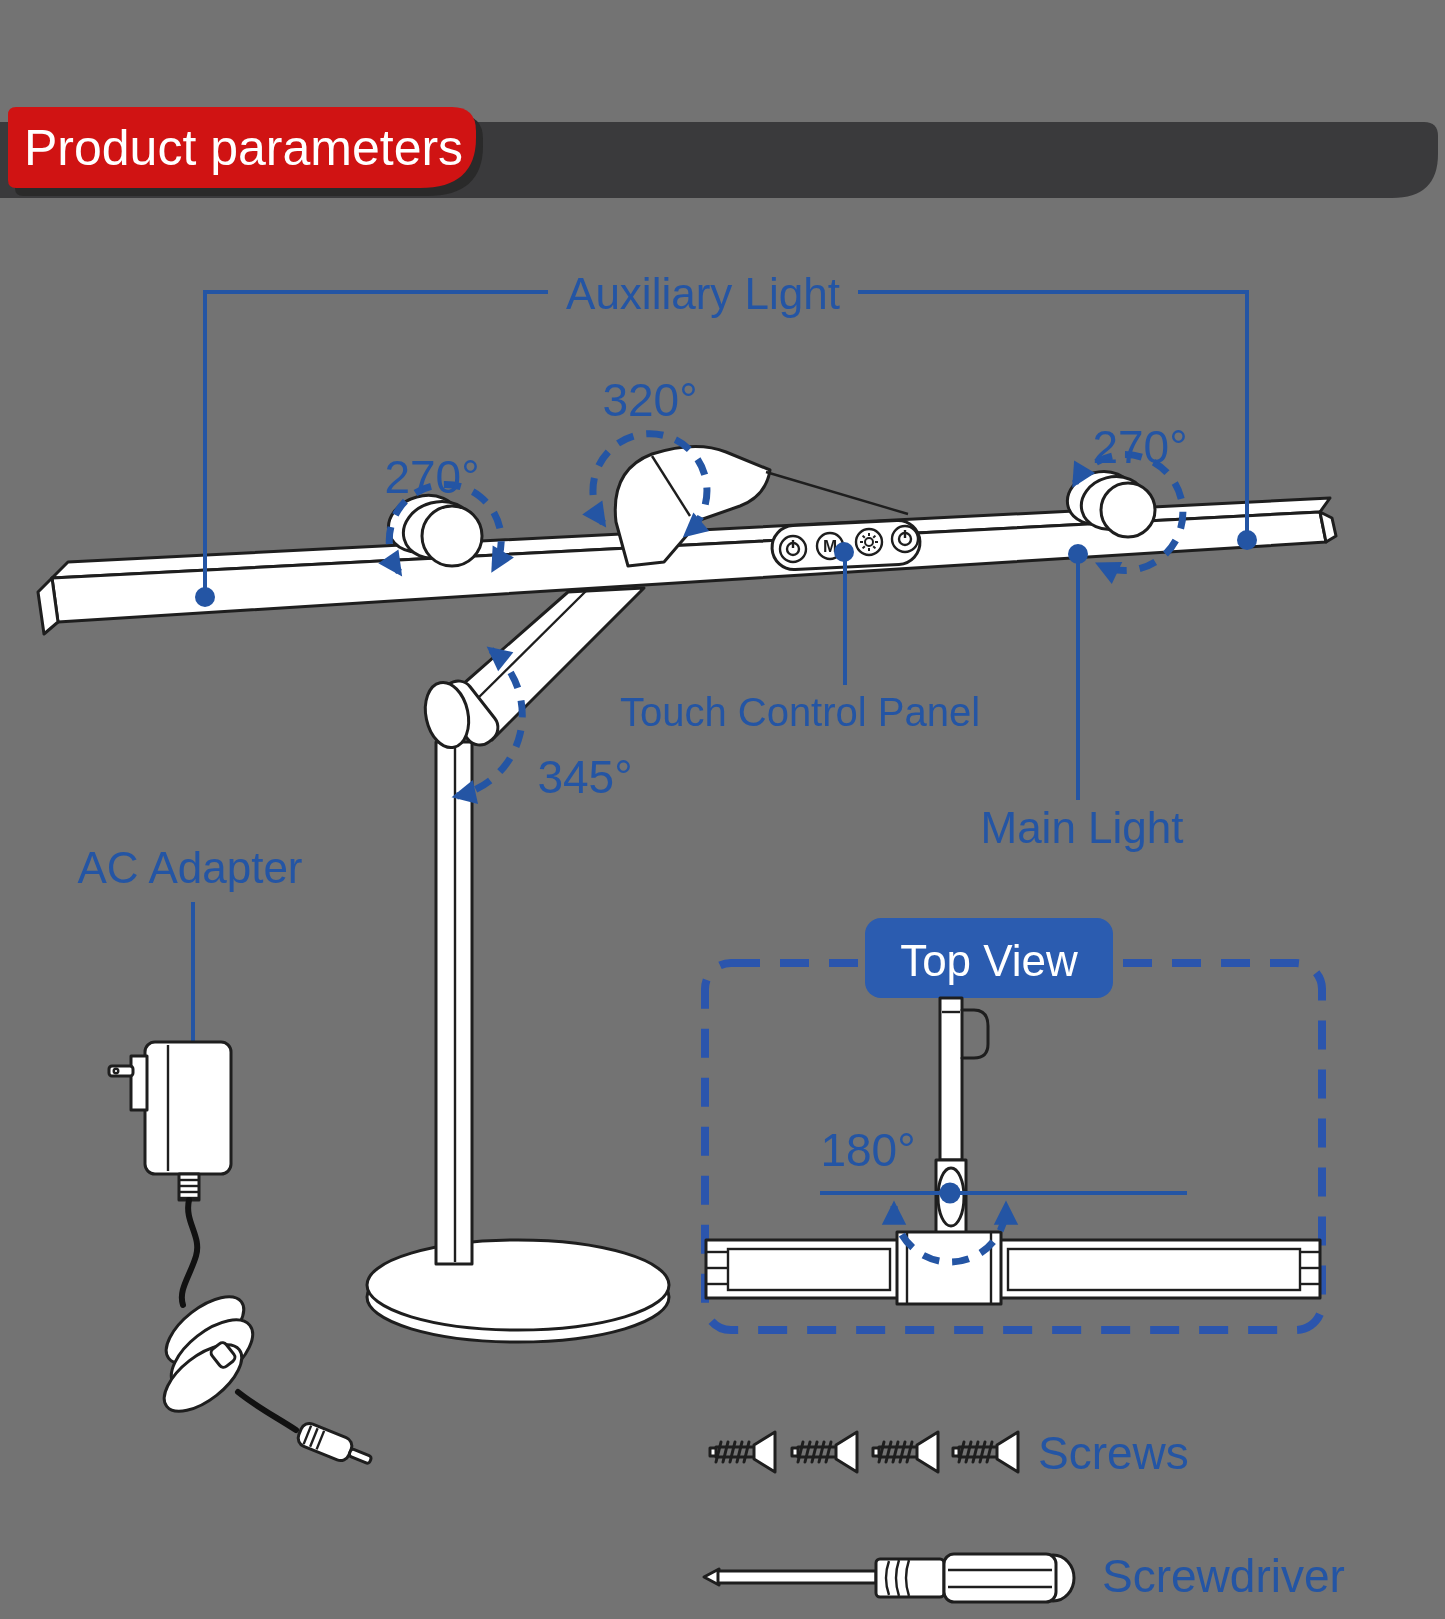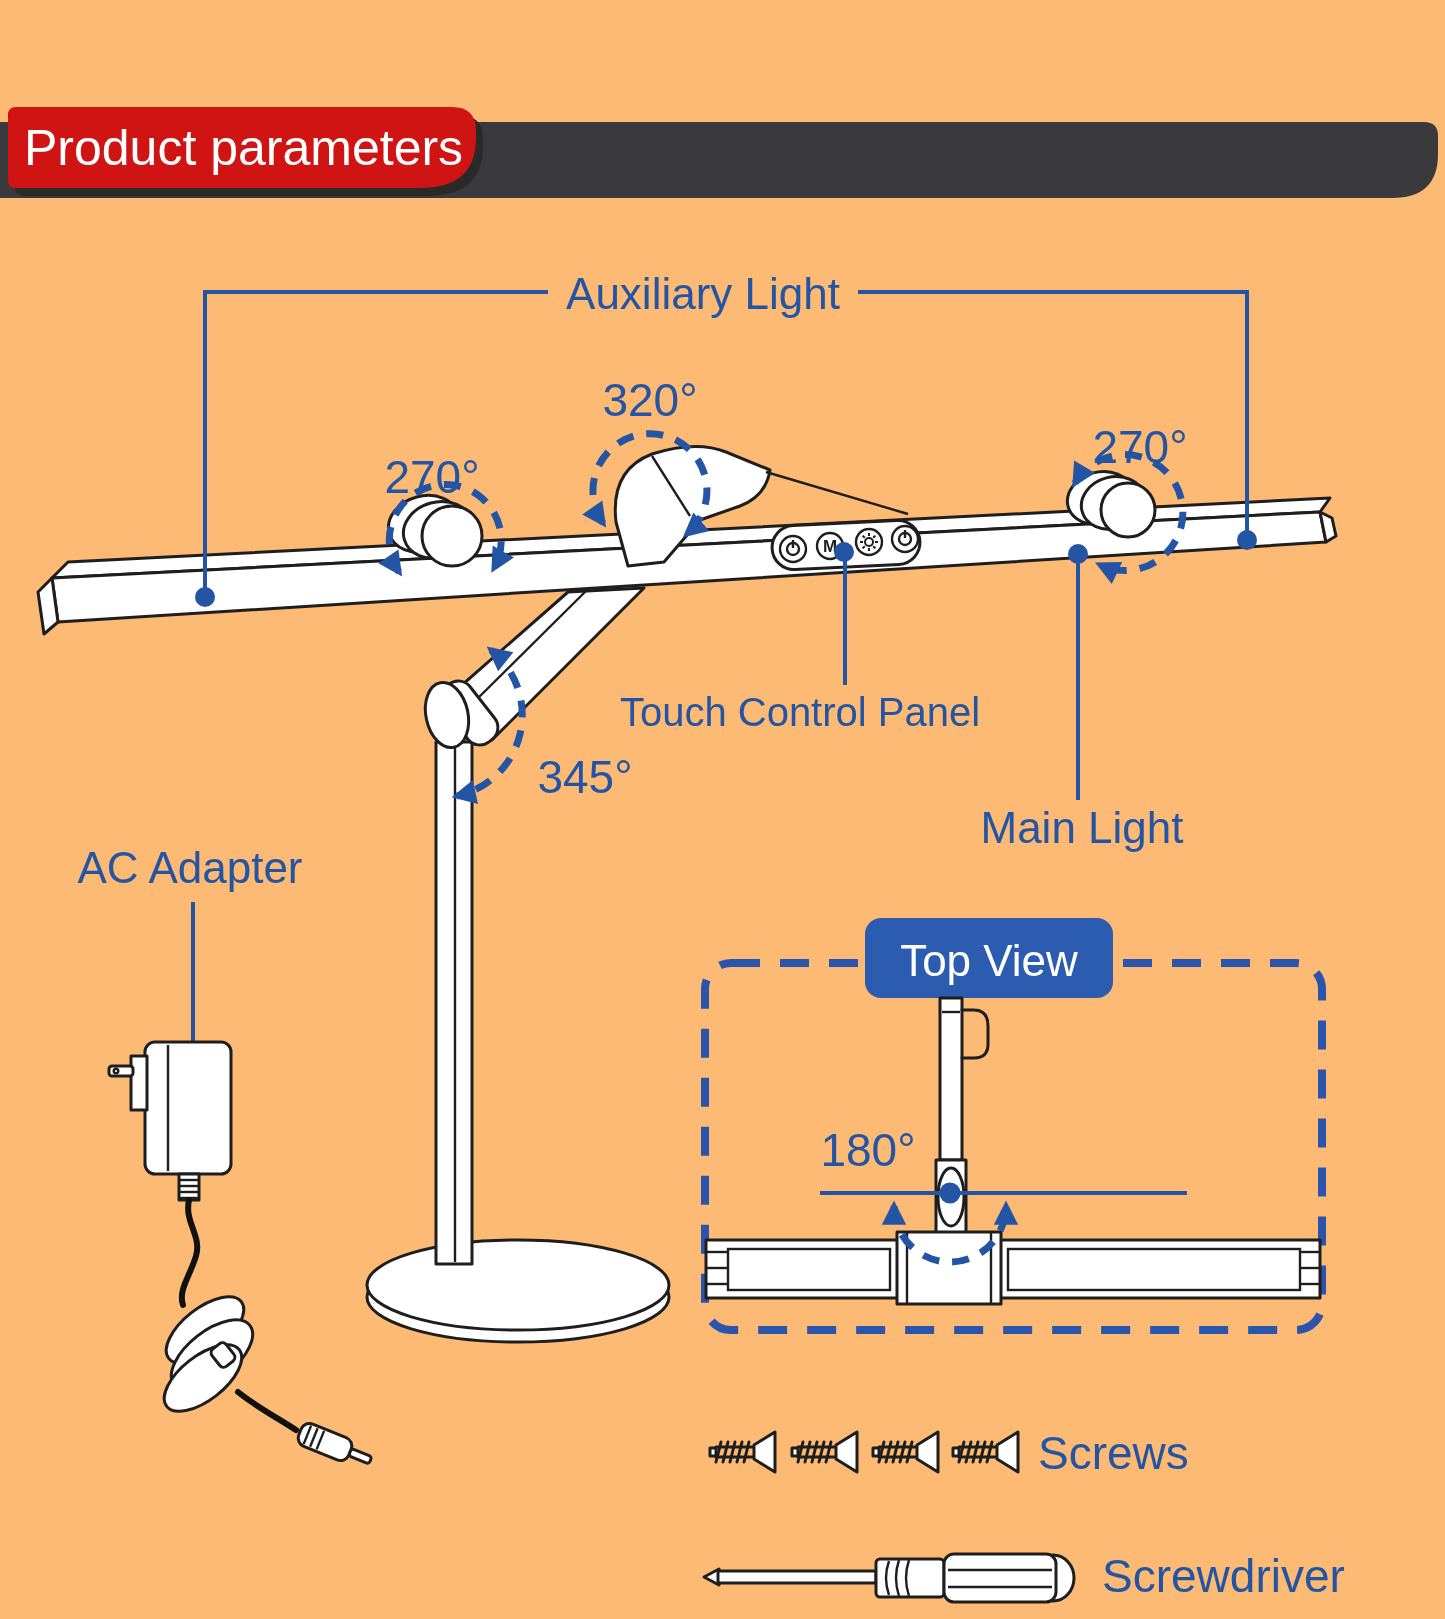--- a/index.html
+++ b/index.html
@@ -1,16 +1,16 @@
 <!DOCTYPE html>
 <html><head>
 <meta charset="utf-8">
 <style>
   html,body{margin:0;padding:0;background:#ffffff;}
-  .stage{position:relative;width:1445px;height:1619px;background:#fdba74;overflow:hidden;
+  .stage{position:relative;width:1445px;height:1619px;background:#737373;overflow:hidden;
          font-family:"Liberation Sans",sans-serif;}
   svg{display:block;}
   .ink{stroke:#1e1e1e;stroke-width:3;fill:#ffffff;stroke-linejoin:round;}
   .ink-line{stroke:#1e1e1e;stroke-width:3;fill:none;stroke-linecap:round;}
   .ink-thin{stroke:#1e1e1e;stroke-width:2.4;fill:none;}
   .blue-line{stroke:#2455a4;stroke-width:4;fill:none;}
   .blue-dash{stroke:#2455a4;stroke-width:7;fill:none;stroke-dasharray:17 13;}
   .box-dash{stroke:#2b55ad;stroke-width:8;fill:none;stroke-dasharray:29 20;}
   .dot{fill:#2455a4;stroke:none;}
   .t-label{font-family:"Liberation Sans",sans-serif;font-size:44px;fill:#2455a4;}

